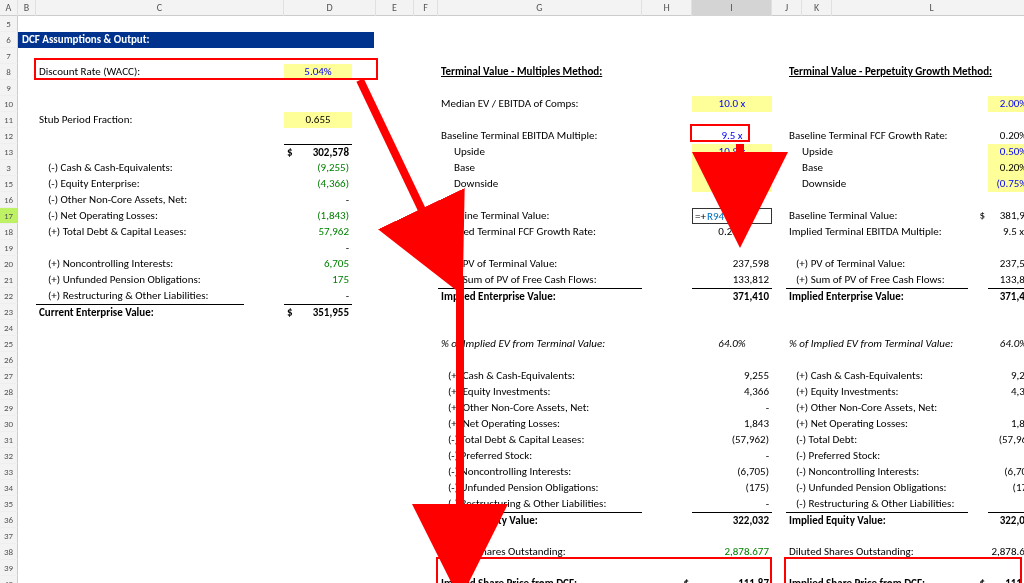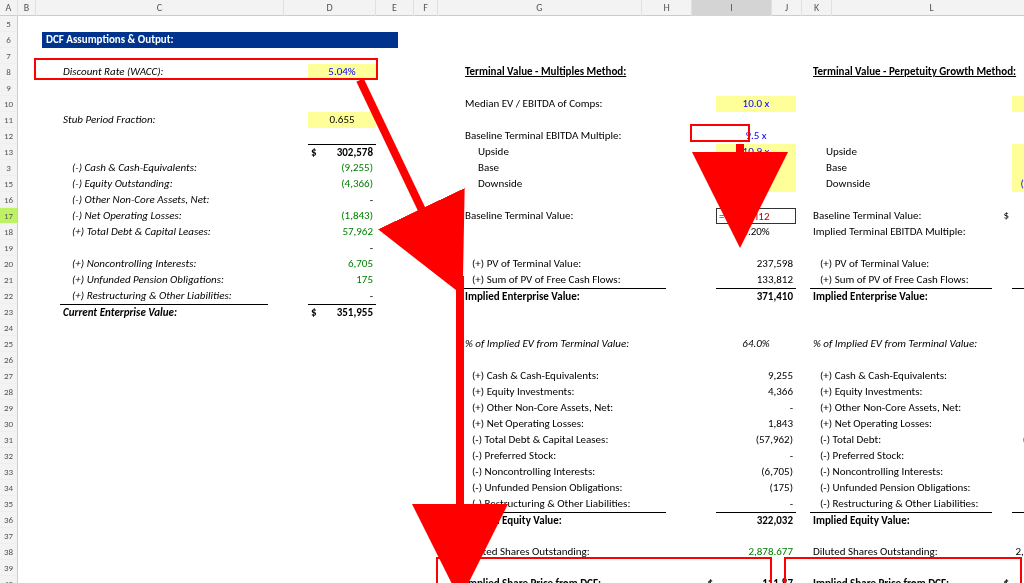--- a/index.html
+++ b/index.html
@@ -42,24 +42,24 @@
     border-bottom: 1px solid #eee;
     border-right: 1px solid #ccc;
     background: #f3f3f3;
   }
   .sheet {
     position: absolute;
     left: 18px;
     top: 16px;
     width: 1006px;
   }
-  .row { height: 16px; line-height: 16px; position: relative; margin-left: 24px; }
+  .row { height: 16px; line-height: 16px; position: relative; }
   .cell { position: absolute; height: 16px; line-height: 16px; padding: 0 3px; white-space: nowrap; overflow: visible; }
   .c-B { left: 0px; width: 18px; }
-  .c-C { left: 18px; width: 208px; font-style: italic; }
+  .c-C { left: 18px; width: 208px; }
   .c-D { left: 266px; width: 68px; text-align: right; }
   .c-G { left: 420px; width: 204px; }
   .c-H { left: 624px; width: 50px; text-align: right; }
   .c-I { left: 674px; width: 80px; text-align: right; }
   .c-L { left: 814px; width: 200px; }
   .c-M { left: 1014px; width: 62px; text-align: right; }
   .c-N { left: 1076px; width: 70px; text-align: right; }
   
   .c-L { left: 768px; width: 182px; }
   .c-M { left: 950px; width: 20px; text-align: right; }
@@ -178,41 +178,42 @@
   </div>
 
   <div class="row">
     <div class="cell c-C">Stub Period Fraction:</div>
     <div class="cell c-D hl" style="text-align:center">0.655</div>
   </div>
 
   <div class="row">
     <div class="cell c-G">Baseline Terminal EBITDA Multiple:</div>
     <div class="cell c-I blue" style="text-align:center">9.5 x</div>
+    <div class="cell c-L">Baseline Terminal FCF Growth Rate:</div>
     <div class="cell c-N" style="text-align:center">0.20%</div>
   </div>
 
   <div class="row">
     <div class="cell c-D border-top b"><span class="dollar">$</span><span>302,578</span></div>
     <div class="cell c-G" style="padding-left:16px">Upside</div>
     <div class="cell c-I hl blue" style="text-align:center">10.9 x</div>
     <div class="cell c-L" style="padding-left:16px">Upside</div>
     <div class="cell c-N hl blue" style="text-align:center">0.50%</div>
   </div>
 
   <div class="row">
     <div class="cell c-C" style="padding-left:12px">(-) Cash &amp; Cash-Equivalents:</div>
     <div class="cell c-D green">(9,255)</div>
     <div class="cell c-G" style="padding-left:16px">Base</div>
     <div class="cell c-I hl blue" style="text-align:center">9.5 x</div>
     <div class="cell c-L" style="padding-left:16px">Base</div>
     <div class="cell c-N hl" style="text-align:center">0.20%</div>
   </div>
   <div class="row">
-    <div class="cell c-C" style="padding-left:12px">(-) Equity Outstanding:</div>
+    <div class="cell c-C" style="padding-left:12px">(-) Equity Enterprise:</div>
     <div class="cell c-D green">(4,366)</div>
     <div class="cell c-G" style="padding-left:16px">Downside</div>
     <div class="cell c-I hl blue" style="text-align:center">6.9 x</div>
     <div class="cell c-L" style="padding-left:16px">Downside</div>
     <div class="cell c-N hl blue" style="text-align:center">(0.75%)</div>
   </div>
   <div class="row">
     <div class="cell c-C" style="padding-left:12px">(-) Other Non-Core Assets, Net:</div>
     <div class="cell c-D">-</div>
   </div>
@@ -221,20 +222,21 @@
     <div class="cell c-D green">(1,843)</div>
     <div class="cell c-G">Baseline Terminal Value:</div>
     <div class="cell c-I formula editing"><span class="f-eq">=+</span><span class="f-r94">R94</span><span class="f-eq">*</span><span class="f-i12">I12</span></div>
     <div class="cell c-L">Baseline Terminal Value:</div>
     <div class="cell c-M">$</div>
     <div class="cell c-N">381,969</div>
   </div>
   <div class="row">
     <div class="cell c-C" style="padding-left:12px">(+) Total Debt &amp; Capital Leases:</div>
     <div class="cell c-D green">57,962</div>
+    <div class="cell c-G">Implied Terminal FCF Growth Rate:</div>
     <div class="cell c-I" style="text-align:center">0.20%</div>
     <div class="cell c-L">Implied Terminal EBITDA Multiple:</div>
     <div class="cell c-N" style="text-align:center">9.5 x</div>
   </div>
   <div class="row">
     <div class="cell c-D">-</div>
   </div>
   <div class="row">
     <div class="cell c-C" style="padding-left:12px">(+) Noncontrolling Interests:</div>
     <div class="cell c-D green">6,705</div>

